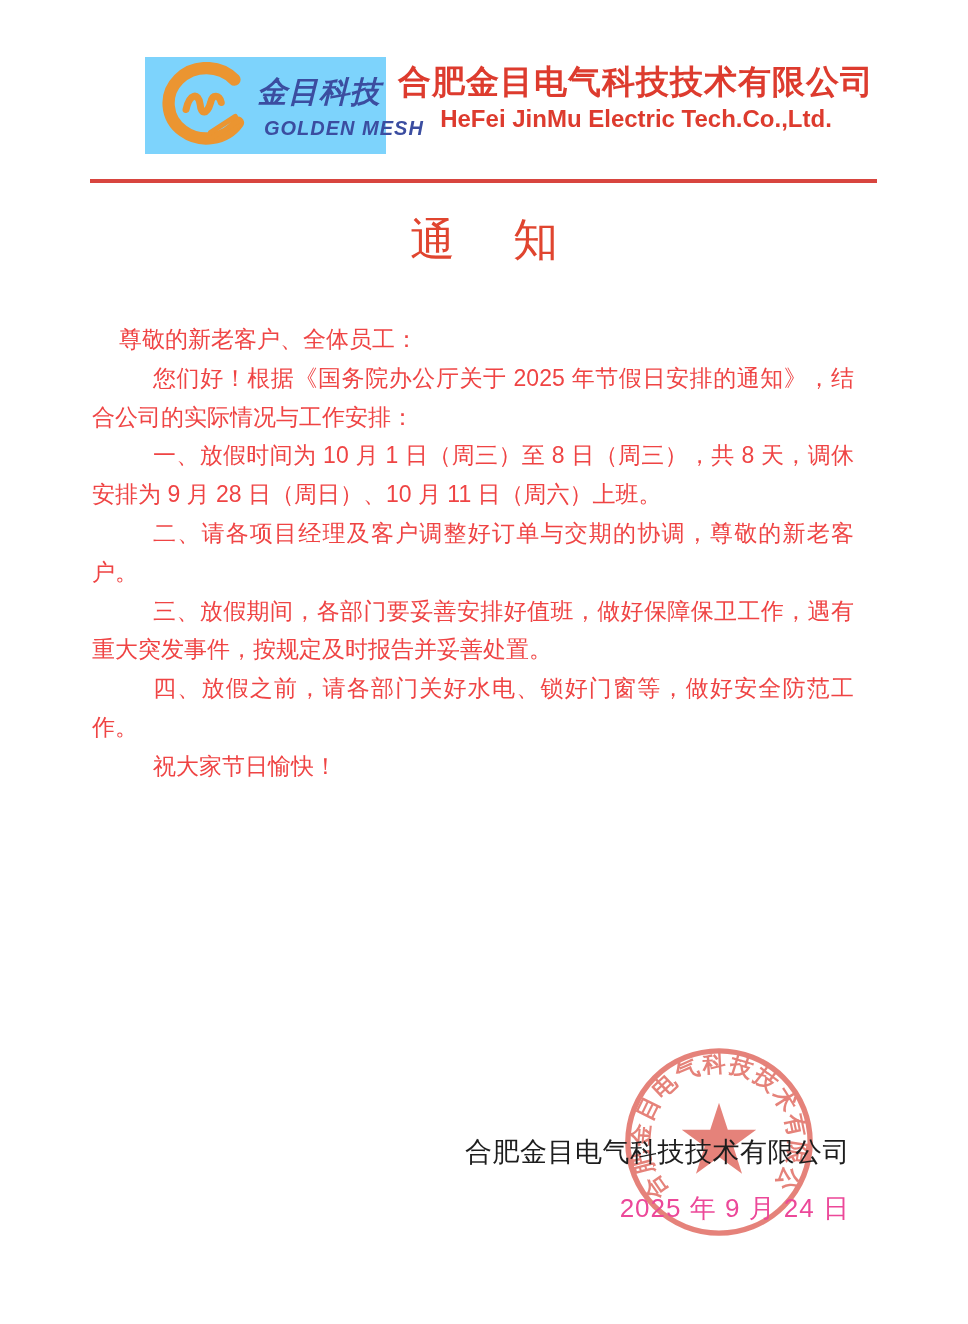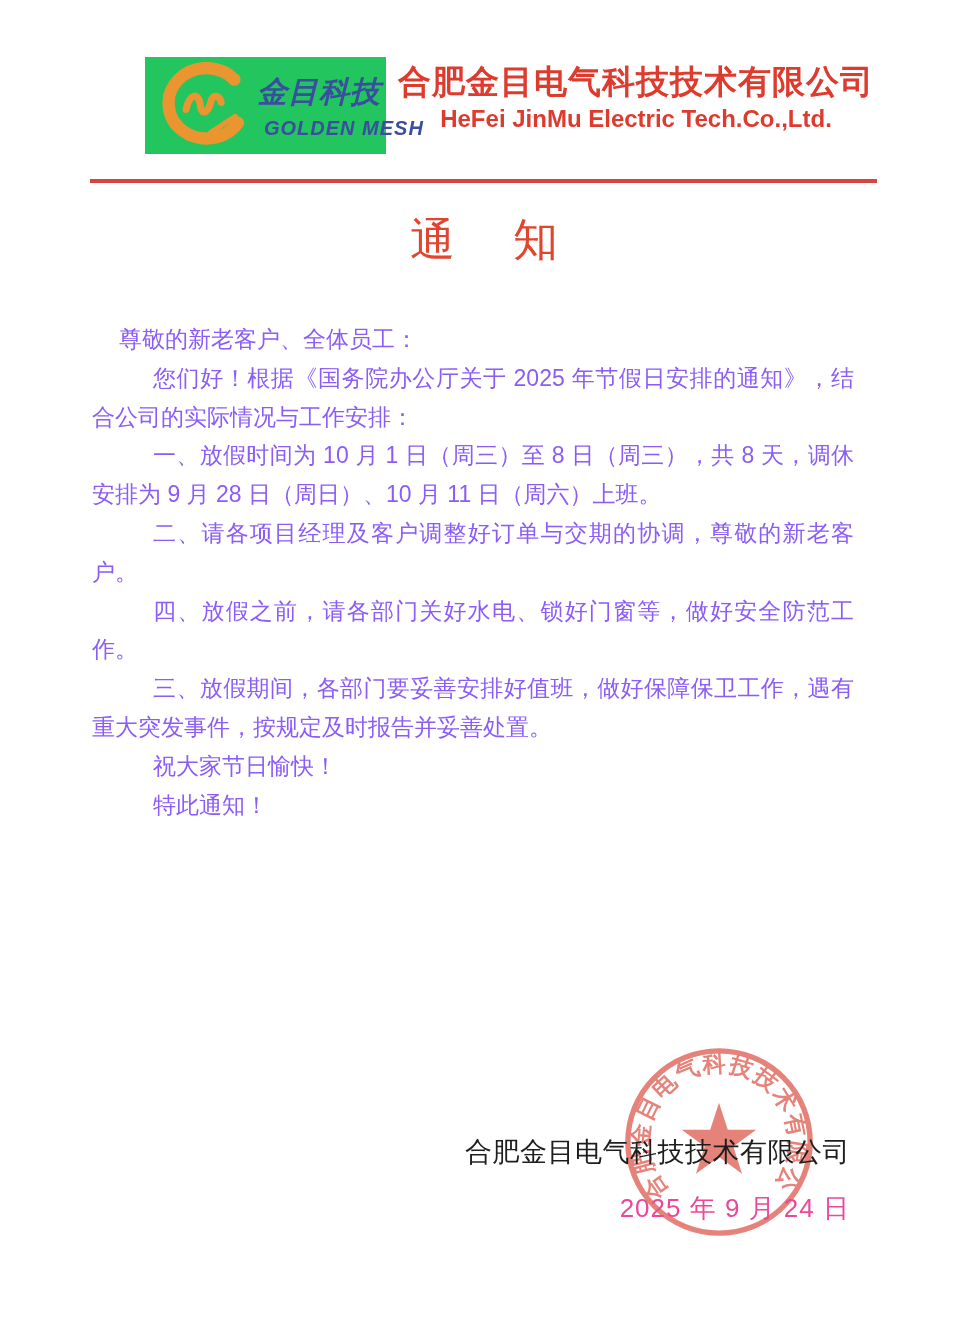--- a/index.html
+++ b/index.html
@@ -14,21 +14,21 @@
     margin: 0 auto;
     background: #ffffff;
     overflow: hidden;
   }
 
   
   .logo-box {
     position: absolute;
     left: 145px; top: 57px;
     width: 241px; height: 97px;
-    background: #22c55e;
+    background: #7dd3fc;
     display: flex;
     align-items: center;
   }
   .logo-swirl { flex: 0 0 auto; margin-left: 6px; }
   .logo-text { margin-left: 6px; display: flex; flex-direction: column; }
   .logo-cn {
     font-family: "Liberation Serif", "DejaVu Serif", serif;
     font-style: italic;
     font-weight: 700;
     font-size: 30px;
@@ -91,21 +91,21 @@
     line-height: 1.05;
   }
 
   
   .notice-body {
     position: absolute;
     left: 92px; top: 320px;
     width: 762px;
     font-size: 23px;
     line-height: 38.8px;
-    color: #8b5cf6;
+    color: #ef4444;
     text-align: justify;
     font-family: "Liberation Sans", "DejaVu Sans", sans-serif;
   }
   .notice-body p { margin: 0; text-indent: 61px; }
   .notice-body p.salutation { text-indent: 27px; }
 
   
   .seal {
     position: absolute;
     left: 621px; top: 1044px;
@@ -161,24 +161,23 @@
   <h1 class="notice-title">
     <span>通</span>
     <span>知</span>
   </h1>
 
   <main class="notice-body">
     <p class="salutation">尊敬的新老客户、全体员工：</p>
     <p>您们好！根据《国务院办公厅关于 2025 年节假日安排的通知》，结合公司的实际情况与工作安排：</p>
     <p>一、放假时间为 10 月 1 日（周三）至 8 日（周三），共 8 天，调休安排为 9 月 28 日（周日）、10 月 11 日（周六）上班。</p>
     <p>二、请各项目经理及客户调整好订单与交期的协调，尊敬的新老客户。</p>
+    <p>三、放假期间，各部门要妥善安排好值班，做好保障保卫工作，遇有重大突发事件，按规定及时报告并妥善处置。</p>
     <p>四、放假之前，请各部门关好水电、锁好门窗等，做好安全防范工作。</p>
-    <p>三、放假期间，各部门要妥善安排好值班，做好保障保卫工作，遇有重大突发事件，按规定及时报告并妥善处置。</p>
     <p>祝大家节日愉快！</p>
-    <p>特此通知！</p>
   </main>
 
   <footer>
     <svg class="seal" viewBox="0 0 200 200" aria-hidden="true">
       <g opacity="0.72">
         <circle cx="100" cy="100" r="93" fill="none" stroke="#dc5347" stroke-width="5.5"></circle>
         <polygon points="100,60 109,87.6 138,87.6 114.6,104.7 123.5,132.4 100,115.3 76.5,132.4 85.4,104.7 62,87.6 91,87.6" fill="#dc5347"></polygon>
         <defs>
           <path id="sealArc" d="M 49.1 150.9 A 72 72 0 1 1 150.9 150.9" fill="none"></path>
         </defs>

